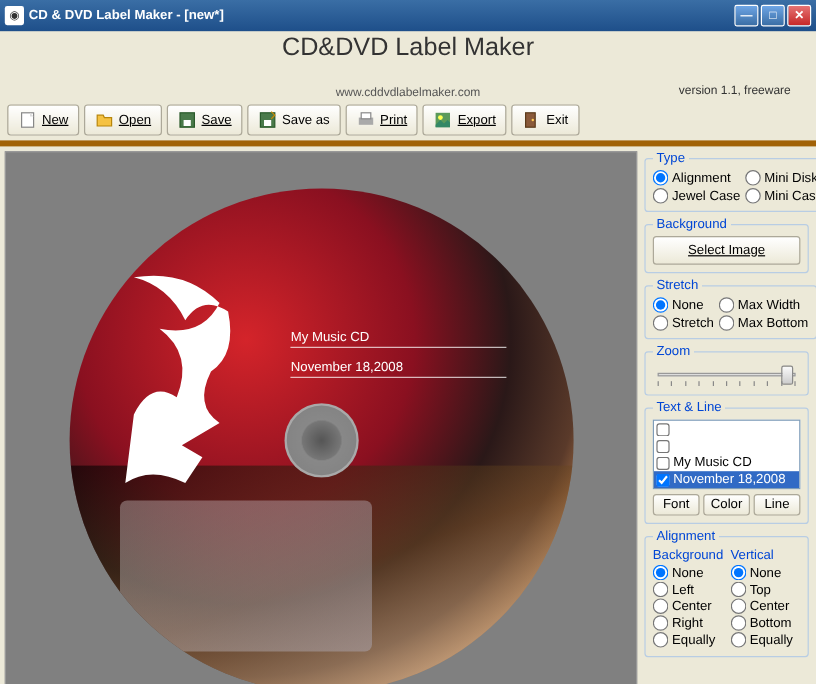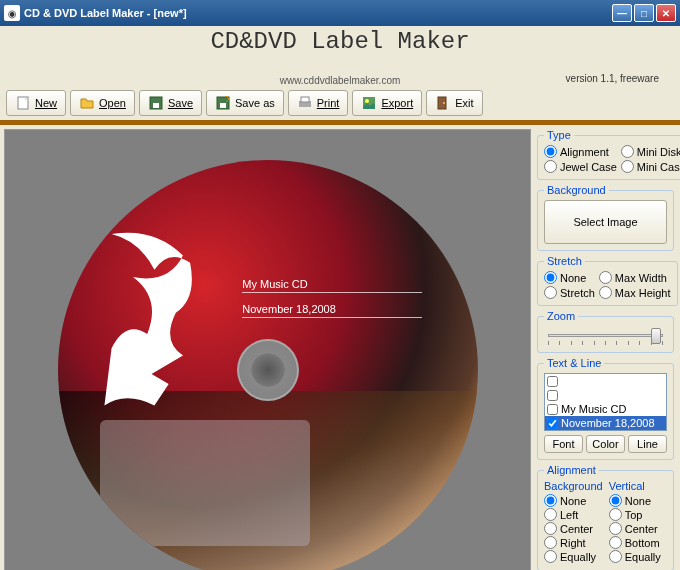--- a/index.html
+++ b/index.html
@@ -6,21 +6,21 @@
 body { background: #ece9d8; width: 680px; height: 570px; overflow: hidden; }
 .titlebar { background: linear-gradient(#3a6ea5, #1e4f8a); height: 26px; display: flex; align-items: center; padding: 0 4px; color: white; }
 .titlebar-icon { width: 16px; height: 16px; background: #fff; border-radius: 2px; margin-right: 4px; display: inline-flex; align-items: center; justify-content: center; font-size: 10px; color: #333; }
 .titlebar-text { flex: 1; font-weight: bold; }
 .win-btns { display: flex; gap: 2px; }
 .win-btn { width: 20px; height: 18px; border: 1px solid #fff; border-radius: 2px; display: flex; align-items: center; justify-content: center; color: white; font-weight: bold; font-size: 10px; cursor: pointer; }
 .win-min { background: linear-gradient(#6ea5e5,#3a6ea5); }
 .win-max { background: linear-gradient(#6ea5e5,#3a6ea5); }
 .win-close { background: linear-gradient(#e57373,#c62828); }
 .header { text-align: center; padding: 2px 0 0 0; position: relative; }
-.header h1 { font-size: 24px; color: #333; font-weight: normal; font-family: Liberation Mono, monospace; }
+.header h1 { font-size: 21px; color: #333; font-weight: normal; font-family: Liberation Sans, sans-serif; }
 .header .url { font-size: 10px; color: #555; margin-top: 20px; }
 .header .version { position: absolute; right: 21px; bottom: 2px; font-size: 10px; color: #333; }
 .toolbar { display: flex; gap: 4px; padding: 4px 6px; border-bottom: 5px solid #a16207; }
 .tbtn { display: flex; align-items: center; gap: 4px; padding: 4px 8px; border: 1px solid #aca899; background: linear-gradient(#fff,#ece9d8); border-radius: 3px; cursor: pointer; }
 .tbtn svg { width: 16px; height: 16px; }
 .main { display: flex; height: 490px; }
 .canvas-area { flex: 1; background: #808080; position: relative; margin: 4px; border: 1px solid #999; }
 .disc { position: absolute; left: 50%; top: 50%; transform: translate(-50%,-50%); width: 420px; height: 420px; border-radius: 50%; overflow: hidden; background: radial-gradient(circle at 35% 30%, #d4242a 0%, #8a1020 35%, #2a1818 55%, #5a3a2a 70%, #c88850 80%, #e8d8c0 90%, #999 100%); }
 .disc::before { content:''; position:absolute; left:0; top:55%; width:100%; height:45%; background: linear-gradient(160deg, rgba(0,0,0,0.6), rgba(120,80,40,0.5), rgba(220,200,180,0.7)); }
 .disc::after { content:''; position:absolute; left:10%; bottom:8%; width:50%; height:30%; background: linear-gradient(135deg, rgba(255,255,255,0.3), rgba(180,180,200,0.4)); border-radius: 6px; }
@@ -29,21 +29,21 @@
 .hub { position: absolute; left: 50%; top: 50%; transform: translate(-50%,-50%); width: 62px; height: 62px; border-radius: 50%; background: radial-gradient(circle, #555 0%, #777 40%, #888 41%, #808080 100%); border: 2px solid rgba(255,255,255,0.3); z-index:5; }
 .disc-text { position: absolute; left: 44%; top: 28%; color: #fff; font-size: 11px; z-index:4; }
 .disc-text .line { border-bottom: 1px solid rgba(255,255,255,0.7); padding-bottom: 2px; margin-bottom: 10px; width: 180px; }
 .side { width: 145px; padding: 4px 6px 4px 2px; overflow-y: auto; }
 fieldset { border: 1px solid #b8cde4; border-radius: 3px; margin-bottom: 4px; padding: 4px 6px 6px 6px; }
 legend { color: #0046d5; padding: 0 3px; }
 .radio-grid { display: grid; grid-template-columns: 1fr 1fr; gap: 2px 4px; }
 .radio-item { display: flex; align-items: center; gap: 3px; white-space: nowrap; }
 .radio-item input { margin: 0; }
 .btn { border: 1px solid #aca899; background: linear-gradient(#fff,#ece9d8); border-radius: 3px; padding: 2px 6px; cursor: pointer; font-size: 11px; }
-.btn-wide { width: 100%; padding: 15px; }
+.btn-wide { width: 100%; padding: 5px; text-decoration: underline; }
 .slider { width: 100%; height: 20px; position: relative; }
 .slider-track { position: absolute; left: 4px; right: 4px; top: 8px; height: 3px; background: #ddd; border: 1px solid #999; }
 .slider-thumb { position: absolute; right: 6px; top: 2px; width: 10px; height: 16px; background: linear-gradient(#fafafa,#ccc); border: 1px solid #888; border-radius: 2px; }
 .slider-ticks { position: absolute; left:4px; right:4px; bottom:0; height:5px; display:flex; justify-content:space-between; }
 .slider-ticks span { width:1px; height:4px; background:#888; }
 .listbox { width: 100%; border: 1px solid #7f9db9; background: #fff; height: 58px; overflow: hidden; }
 .listbox .row { display: flex; align-items: center; height: 14px; padding: 0 2px; gap: 3px; }
 .listbox .row.sel { background: #316ac5; color: #fff; }
 .listbox input[type=checkbox] { width: 11px; height: 11px; }
 .btn-row { display: flex; gap: 3px; margin-top: 4px; }
@@ -179,21 +179,21 @@
         <label class="radio-item">
             <input type="radio" name="s" style="">
             <span>Max Width</span>
           </label>
         <label class="radio-item">
             <input type="radio" name="s" style="">
             <span>Stretch</span>
           </label>
         <label class="radio-item">
             <input type="radio" name="s" style="">
-            <span>Max Height</span>
+            <span>Max Bottom</span>
           </label>
       </div>
     </fieldset>
 
     <fieldset>
       <legend>Zoom</legend>
       <div class="slider">
         <div class="slider-track"></div>
         <div class="slider-thumb"></div>
         <div class="slider-ticks">

